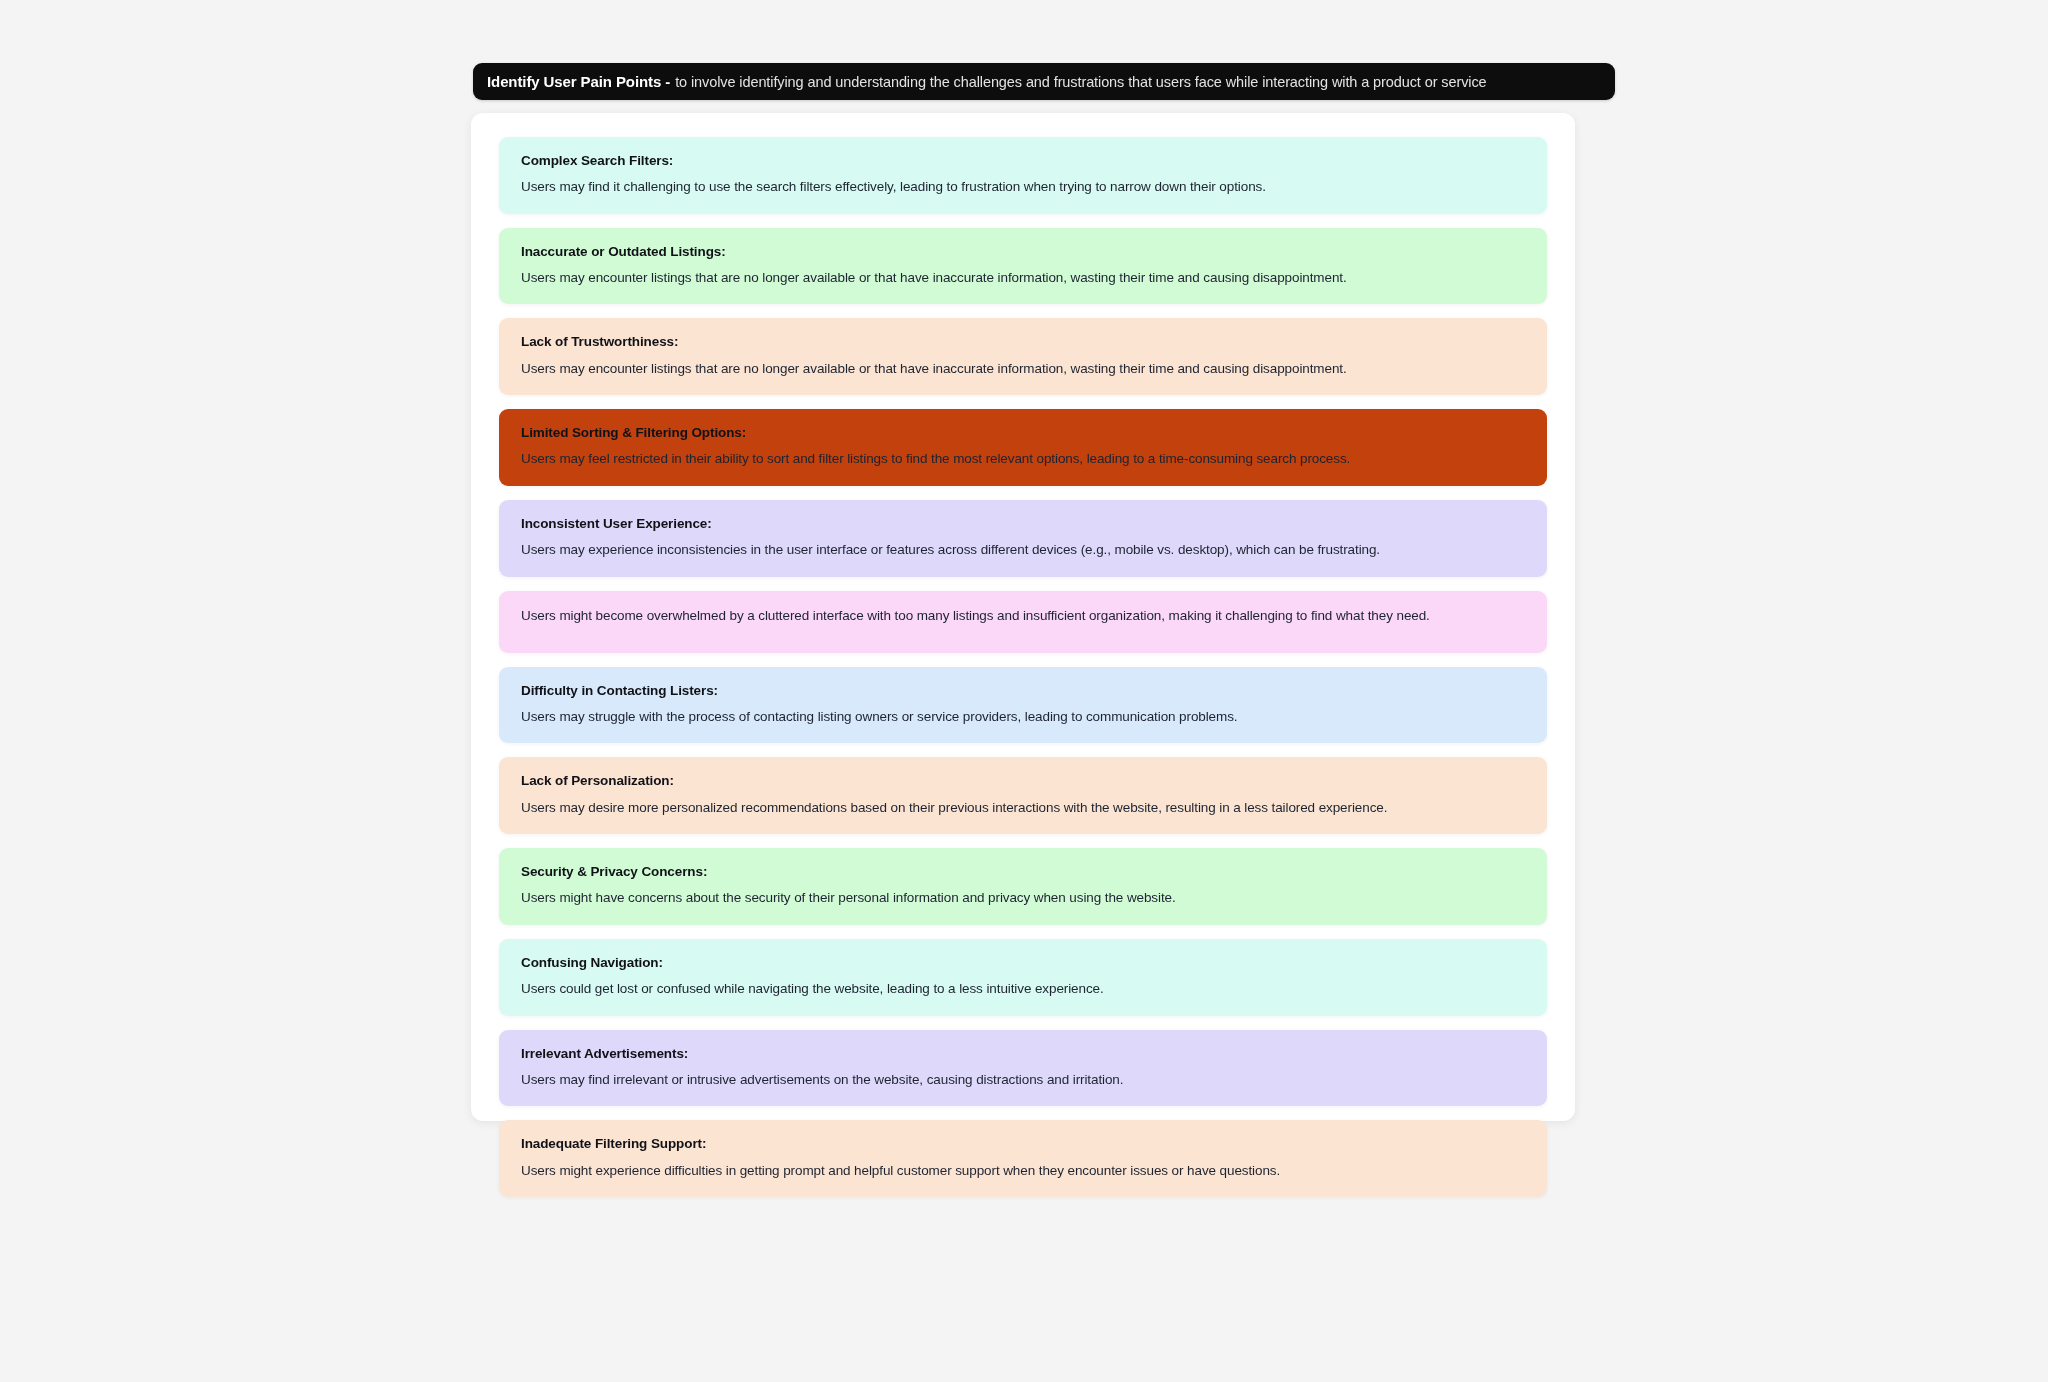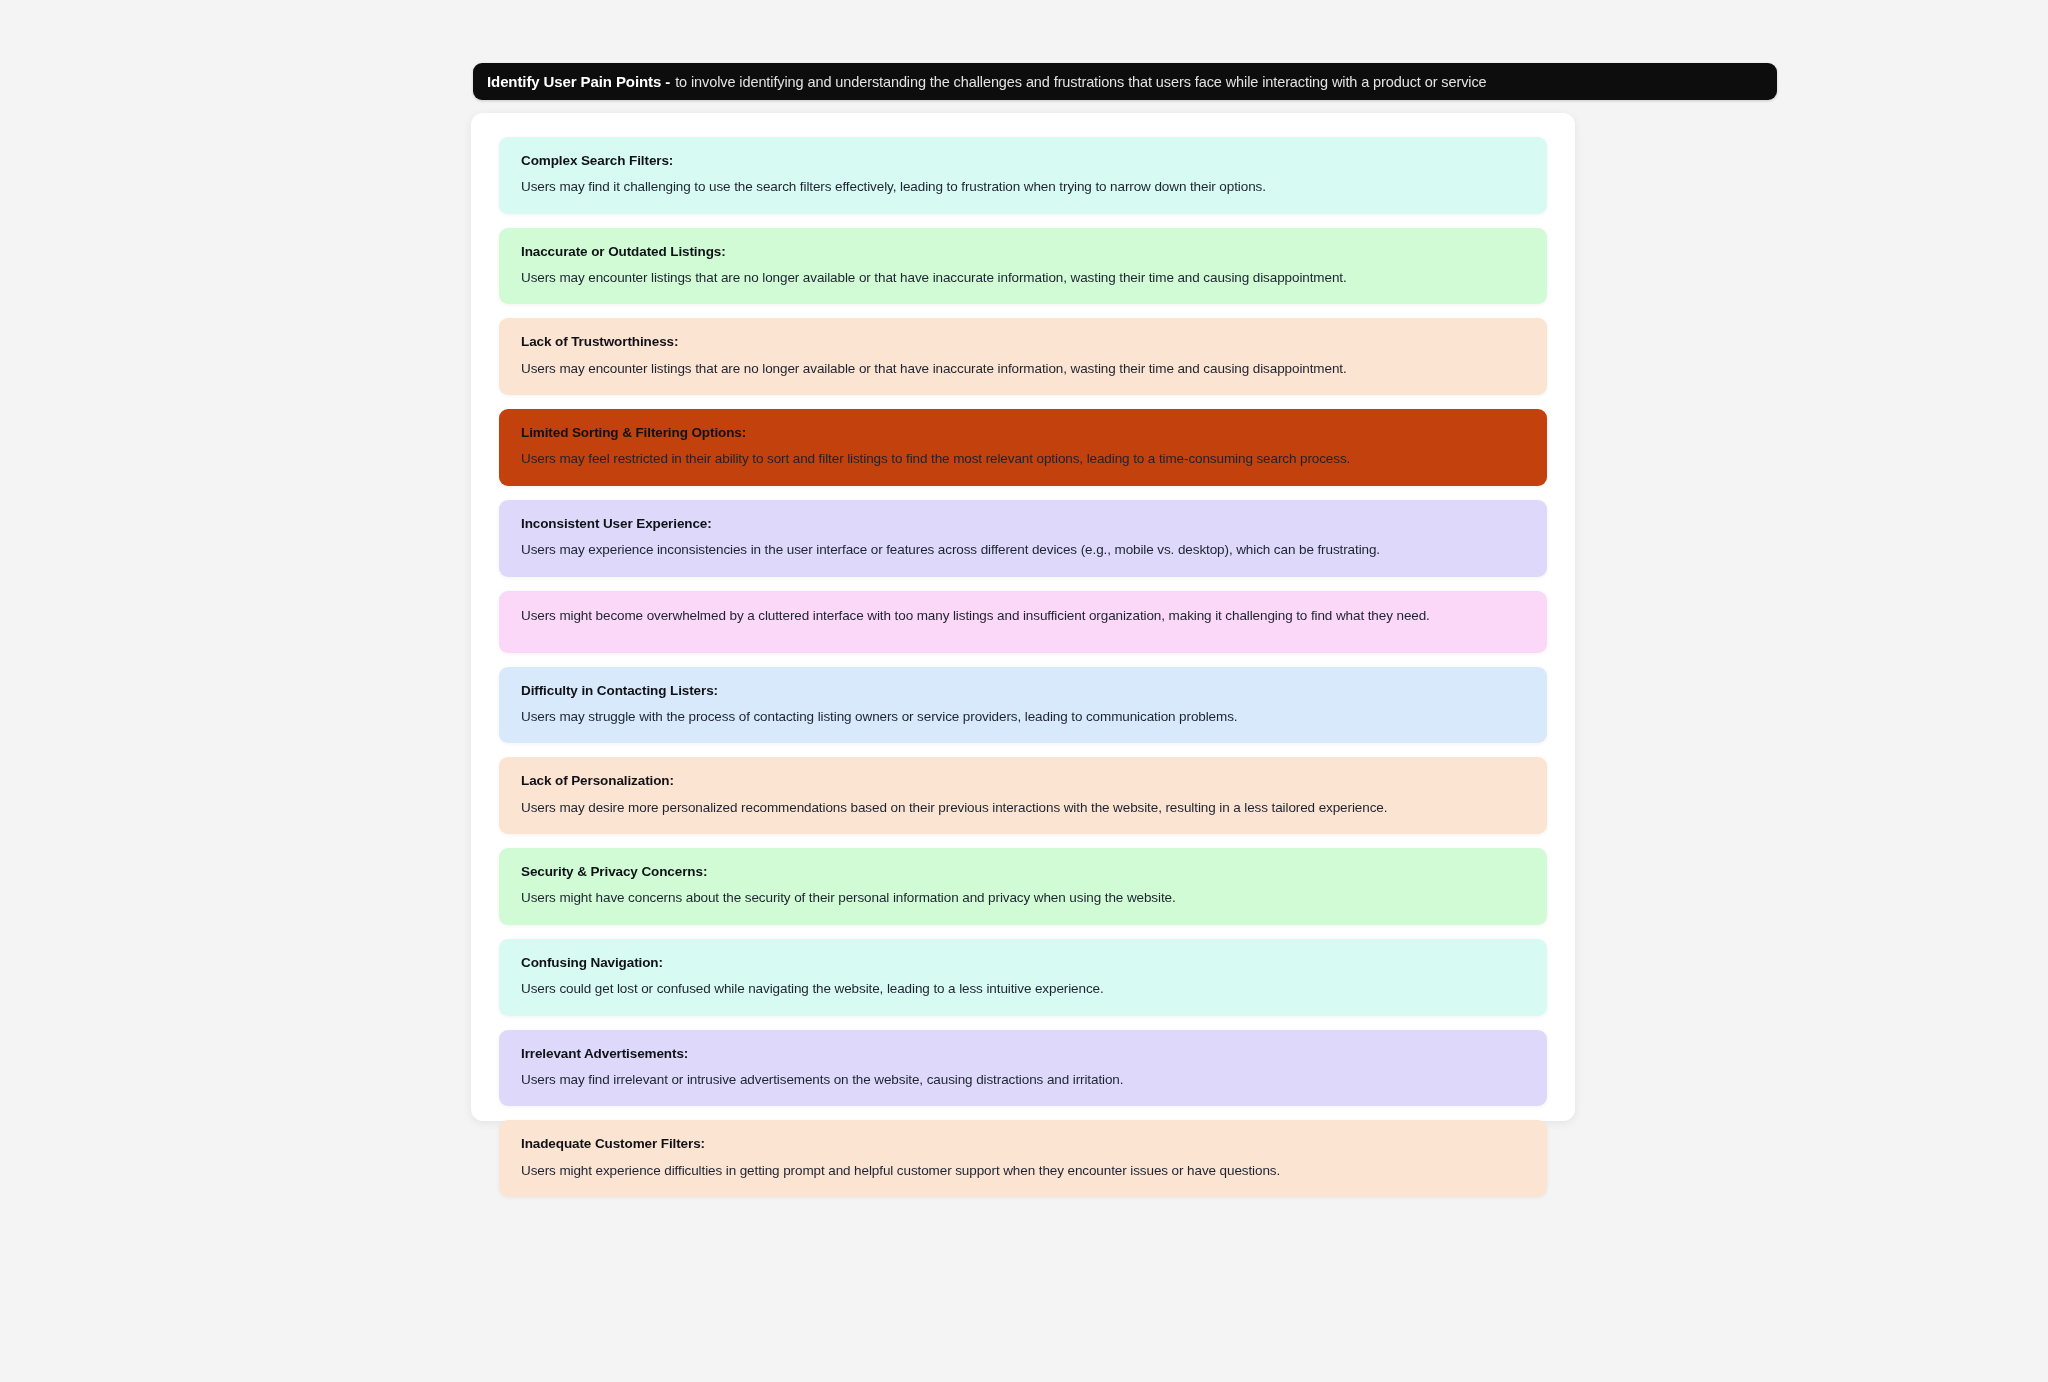--- a/index.html
+++ b/index.html
@@ -19,21 +19,21 @@
     position: relative;
     width: 2048px;
     height: 1382px;
   }
 
   
   .header-bar {
     position: absolute;
     left: 473px;
     top: 63px;
-    width: 1304px;
+    width: 1142px;
     height: 37px;
     box-sizing: border-box;
     background: #0d0d0d;
     border-radius: 9px;
     display: flex;
     align-items: center;
     padding: 0 14px;
     box-shadow: 0 1px 3px rgba(0,0,0,0.18);
     white-space: nowrap;
     overflow: hidden;
@@ -146,19 +146,19 @@
         </div>
         <div class="card" style="background: rgb(215, 250, 242);">
           <div class="card-title">Confusing Navigation:</div>
           <div class="card-body">Users could get lost or confused while navigating the website, leading to a less intuitive experience.</div>
         </div>
         <div class="card" style="background: rgb(222, 217, 251);">
           <div class="card-title">Irrelevant Advertisements:</div>
           <div class="card-body">Users may find irrelevant or intrusive advertisements on the website, causing distractions and irritation.</div>
         </div>
         <div class="card" style="background: rgb(252, 228, 211);">
-          <div class="card-title">Inadequate Customer Filters:</div>
+          <div class="card-title">Inadequate Filtering Support:</div>
           <div class="card-body">Users might experience difficulties in getting prompt and helpful customer support when they encounter issues or have questions.</div>
         </div>
       </div>
   </div>
 
 </div>
 
 </body></html>

